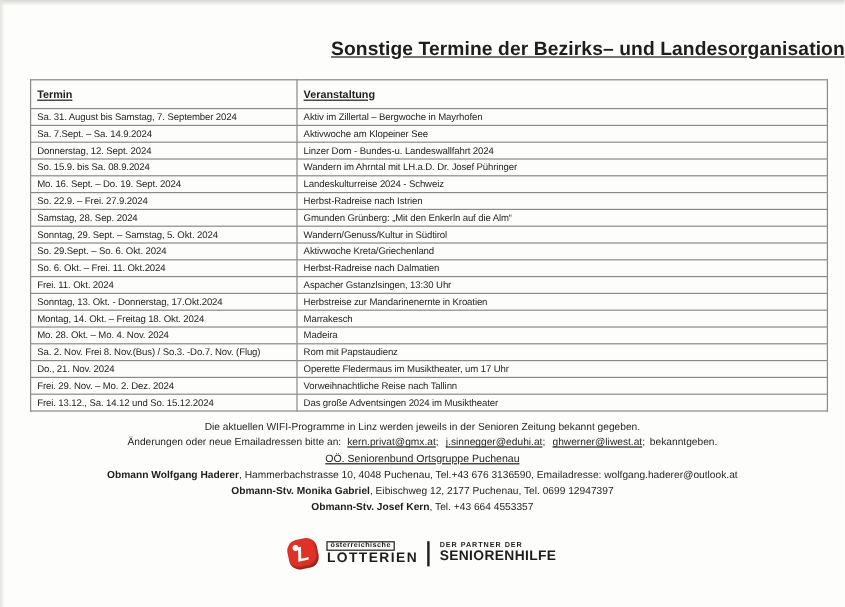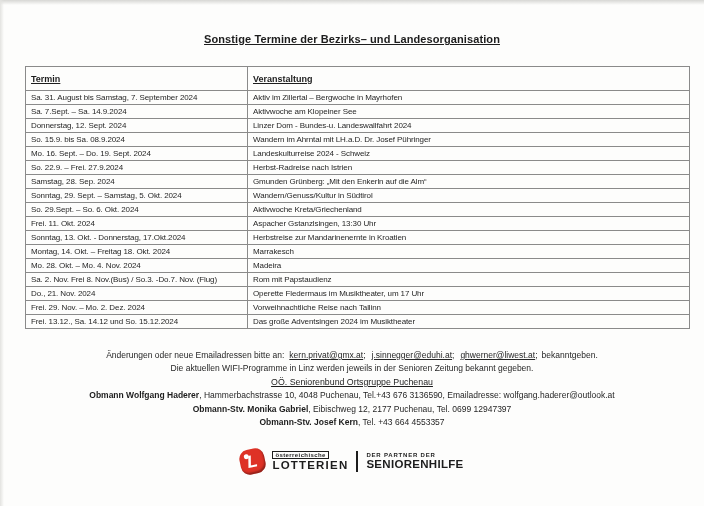--- a/index.html
+++ b/index.html
@@ -14,22 +14,22 @@
     content:""; position:absolute; left:0; top:0; width:100%; height:5px;
     background:linear-gradient(#d7d7d4, rgba(255,255,255,0)); pointer-events:none;
   }
   .page::after {
     content:""; position:absolute; left:0; top:0; width:4px; height:100%;
     background:linear-gradient(90deg,#e3e3e0, rgba(255,255,255,0)); pointer-events:none;
   }
 
   .title {
     position:absolute; top:33px; left:0; width:100%;
-    margin:0; text-align:center;
-    font-size:11px; font-weight:bold; text-decoration:underline;
+    margin:0; text-align:right;
+    font-size:16px; font-weight:bold; text-decoration:underline;
     color:#1d1d1d; letter-spacing:0.1px;
   }
 
   .table-wrap { position:absolute; left:25px; top:66px; width:664px; }
   table { border-collapse:collapse; width:664px; table-layout:fixed; }
   col.c1 { width:222px; } col.c2 { width:442px; }
   th, td {
     border:1px solid #8a8a8a; padding:0 5px;
     text-align:left; vertical-align:middle;
     white-space:nowrap; overflow:hidden;
@@ -134,20 +134,24 @@
           </tr>
           <tr>
             <td>Sonntag, 29. Sept. – Samstag, 5. Okt. 2024</td>
             <td>Wandern/Genuss/Kultur in Südtirol</td>
           </tr>
           <tr>
             <td>So. 29.Sept. – So. 6. Okt. 2024</td>
             <td>Aktivwoche Kreta/Griechenland</td>
           </tr>
           <tr>
+            <td>So. 6. Okt. – Frei. 11. Okt.2024</td>
+            <td>Herbst-Radreise nach Dalmatien</td>
+          </tr>
+          <tr>
             <td>Frei. 11. Okt. 2024</td>
             <td>Aspacher Gstanzlsingen, 13:30 Uhr</td>
           </tr>
           <tr>
             <td>Sonntag, 13. Okt. - Donnerstag, 17.Okt.2024</td>
             <td>Herbstreise zur Mandarinenernte in Kroatien</td>
           </tr>
           <tr>
             <td>Montag, 14. Okt. – Freitag 18. Okt. 2024</td>
             <td>Marrakesch</td>
@@ -170,24 +174,24 @@
           </tr>
           <tr>
             <td>Frei. 13.12., Sa. 14.12 und So. 15.12.2024</td>
             <td>Das große Adventsingen 2024 im Musiktheater</td>
           </tr>
         </tbody>
     </table>
   </div>
 
   <div class="footer">
+    <div class="fline">Die aktuellen WIFI-Programme in Linz werden jeweils in der Senioren Zeitung bekannt gegeben.</div>
     <div class="fline">
       <span>Änderungen oder neue Emailadressen bitte an:</span><span class="email">kern.privat@gmx.at</span><span class="sep">;</span><span class="email">j.sinnegger@eduhi.at</span><span class="sep">;</span><span class="email">ghwerner@liwest.at</span><span class="sep">;</span><span class="suffix">bekanntgeben.</span>
     </div>
-    <div class="fline">Die aktuellen WIFI-Programme in Linz werden jeweils in der Senioren Zeitung bekannt gegeben.</div>
     <div class="fline org">OÖ. Seniorenbund Ortsgruppe Puchenau</div>
     <div class="fline">
       <span class="cname">Obmann Wolfgang Haderer</span><span>, Hammerbachstrasse 10, 4048 Puchenau, Tel.+43 676 3136590, Emailadresse: wolfgang.haderer@outlook.at</span>
     </div>
     <div class="fline">
       <span class="cname">Obmann-Stv. Monika Gabriel</span><span>, Eibischweg 12, 2177 Puchenau, Tel. 0699 12947397</span>
     </div>
     <div class="fline">
       <span class="cname">Obmann-Stv. Josef Kern</span><span>, Tel. +43 664 4553357</span>
     </div>

